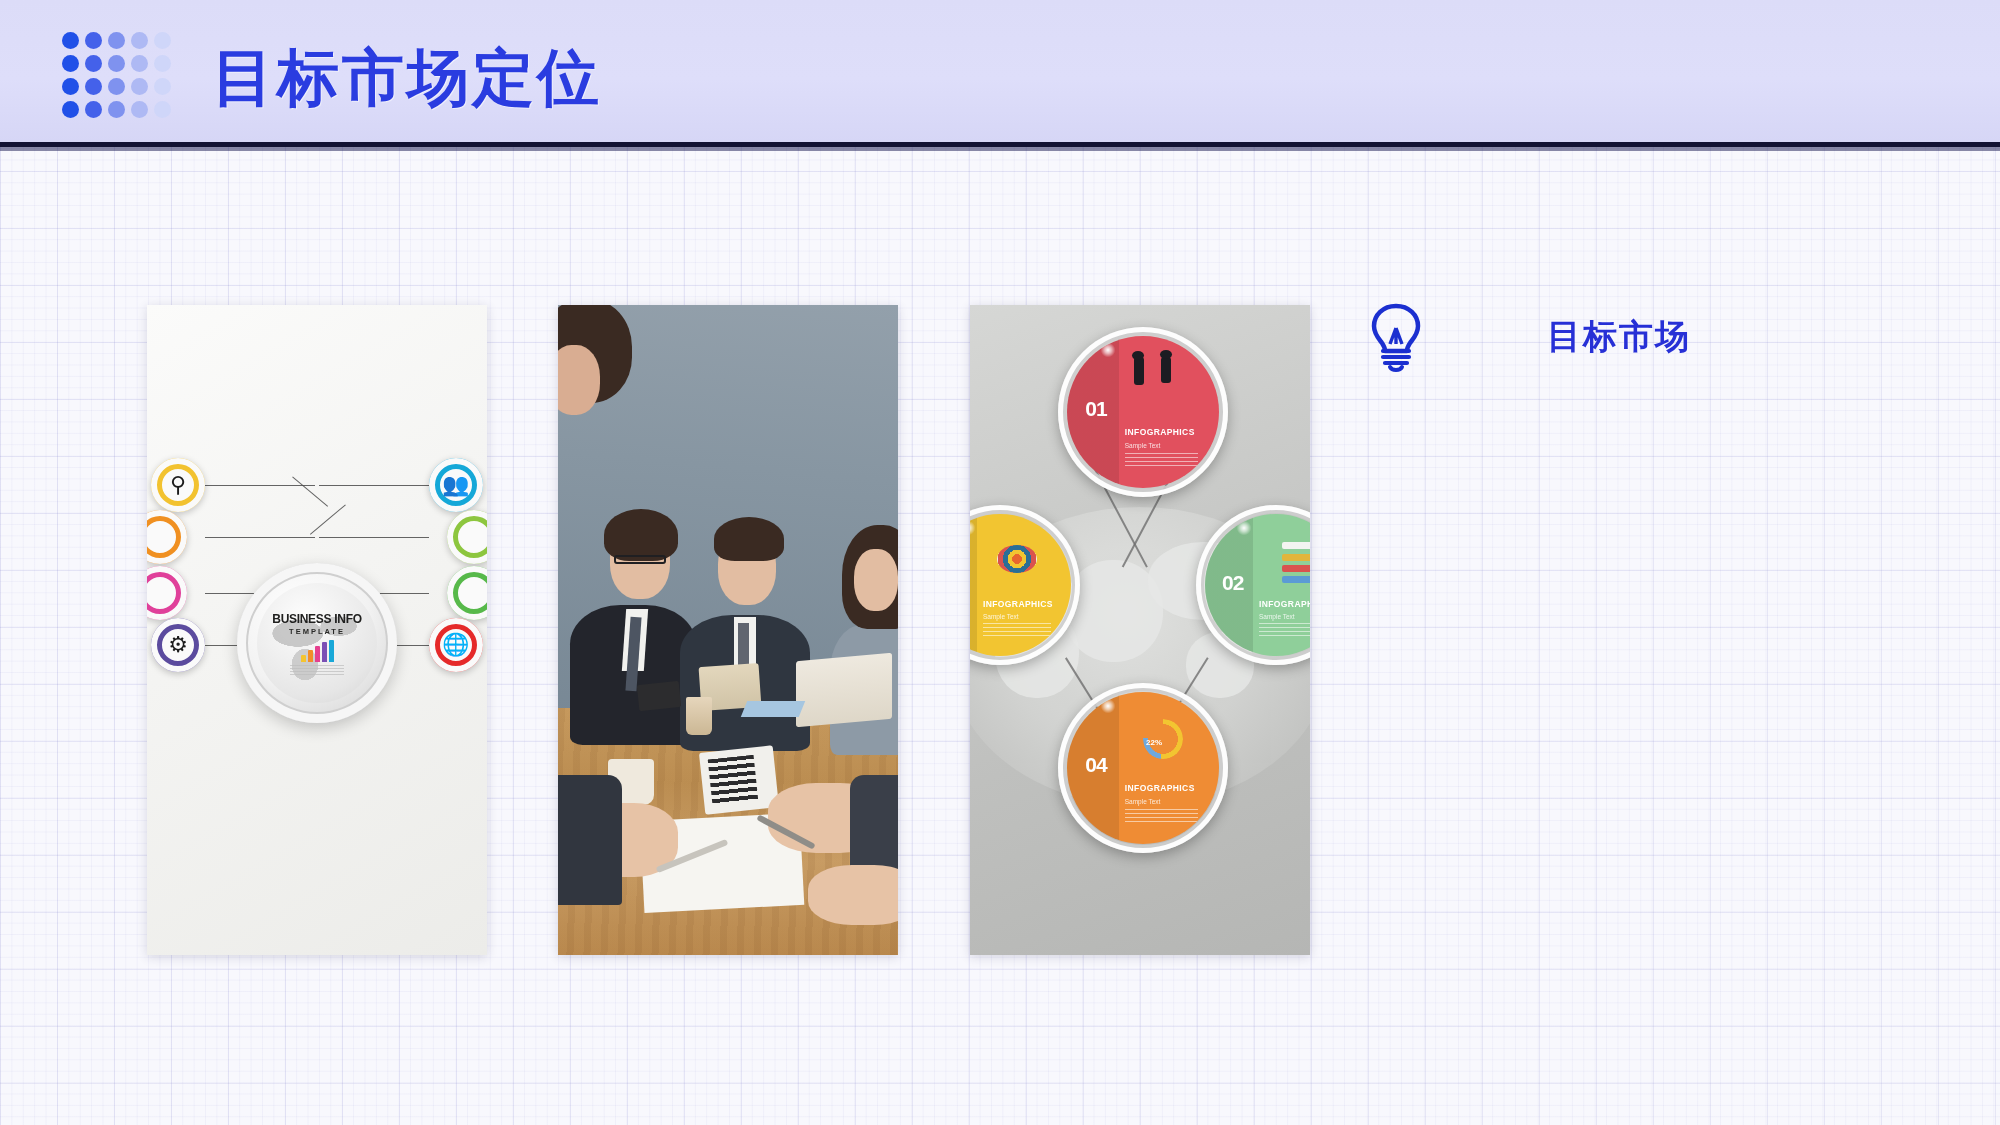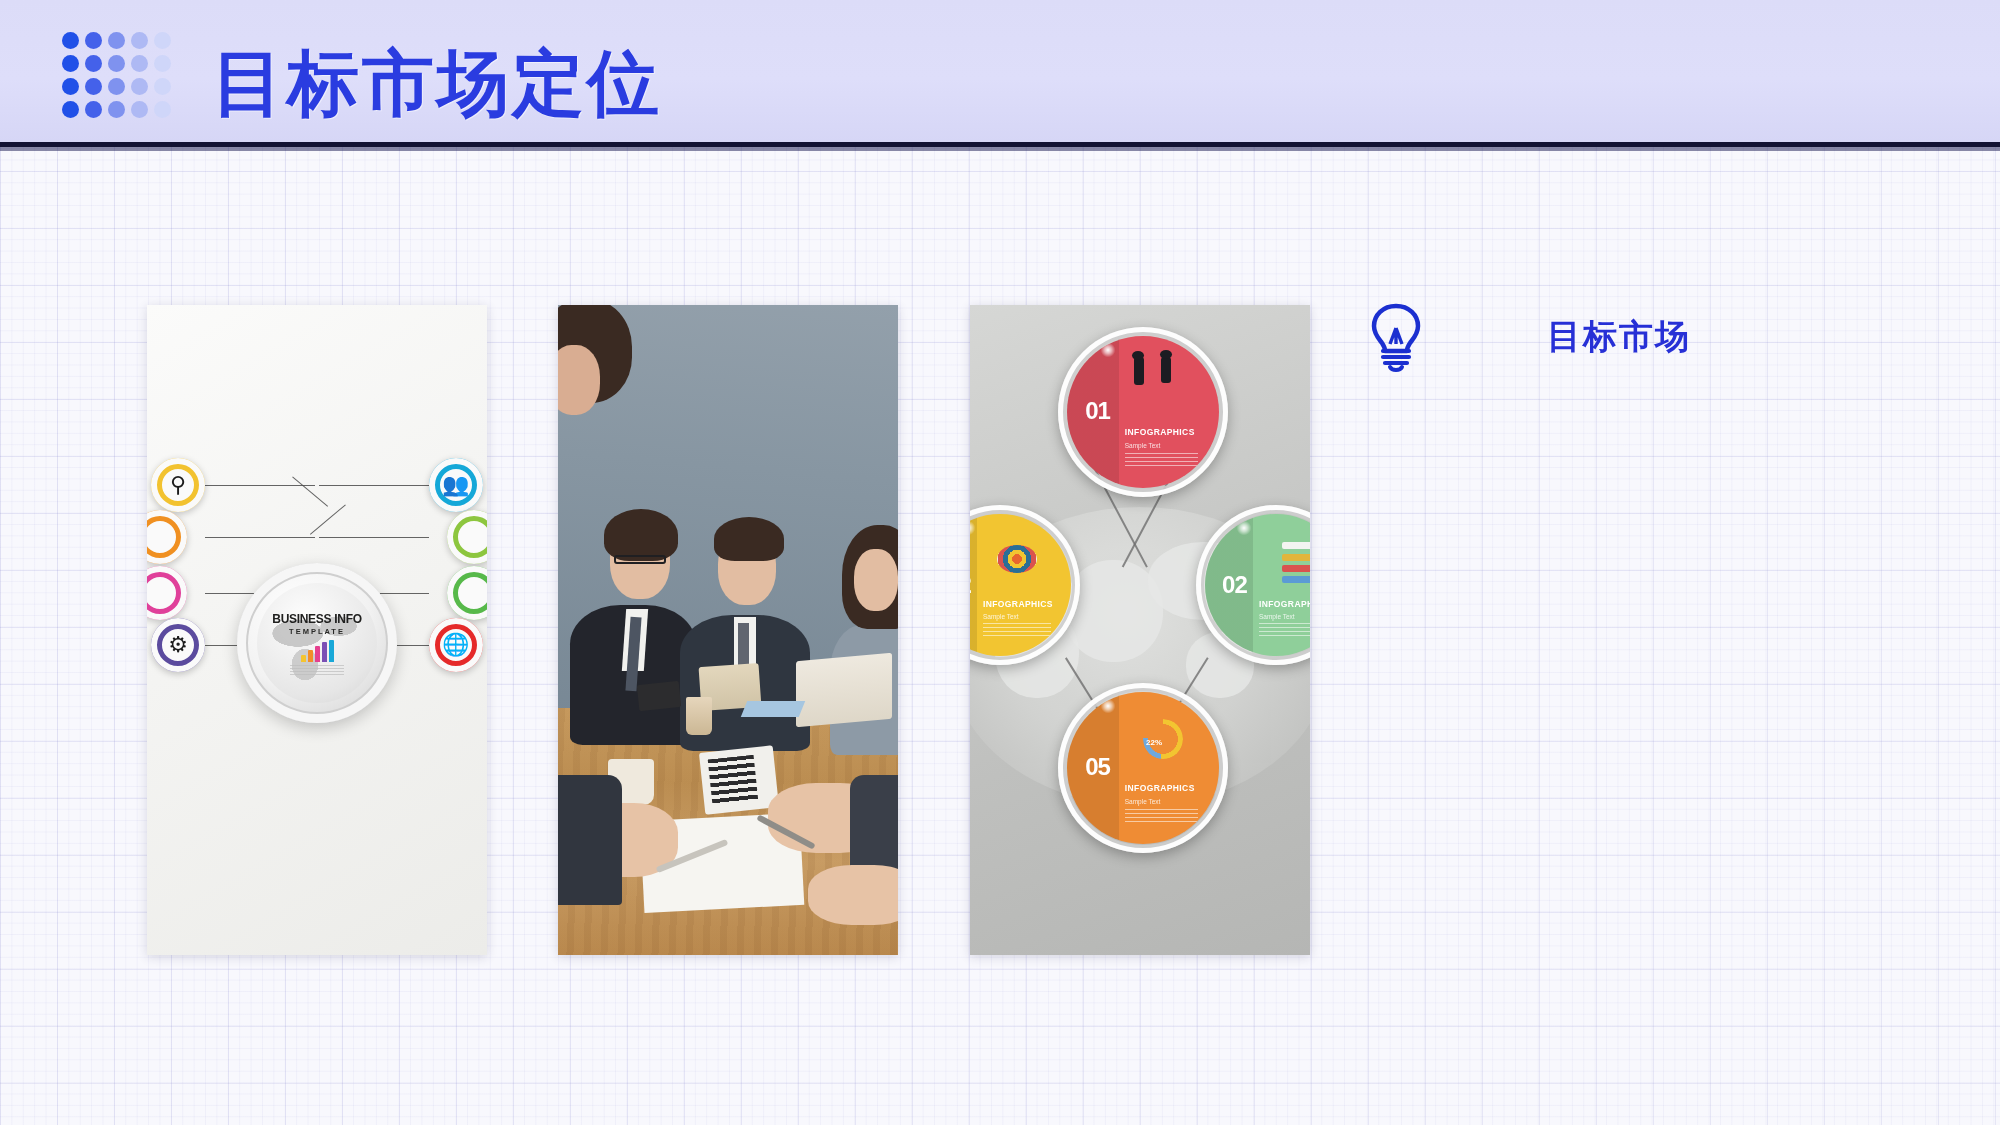--- a/index.html
+++ b/index.html
@@ -36,21 +36,21 @@
   .dotgrid {
     position:absolute; left:62px; top:32px;
     display:grid; grid-template-columns:repeat(5,21px); grid-template-rows:repeat(4,21px);
     gap:2px;
   }
   .dotgrid i { display:block; width:17px; height:17px; border-radius:50%; }
 
   .header-title {
     position:absolute; left:212px; top:36px;
     font-family:"Liberation Serif", serif;
-    font-size:72px; font-weight:700; letter-spacing:3px;
+    font-size:62px; font-weight:700; letter-spacing:3px;
     color:#2a3ce0;
     text-shadow:1px 1px 0 rgba(255,255,255,.5);
   }
 
   
   .panels { position:absolute; left:0; top:0; width:2000px; height:1125px; }
 
   .panel {
     position:absolute; top:305px; width:340px; height:650px;
     box-shadow:0 2px 10px rgba(40,40,80,.16);
@@ -137,21 +137,21 @@
   }
   .circ-land{ position:absolute; border-radius:48%; background:#e8e9e7; opacity:.85; }
   .circ-line{ position:absolute; height:1.6px; background:#6e6e6e; opacity:.8; transform-origin:left center;}
   .bubble{
     position:absolute; border-radius:50%;
     box-shadow:0 4px 13px rgba(0,0,0,.28), inset 0 0 0 5px rgba(255,255,255,.95), inset 0 0 0 8px rgba(205,205,205,.9);
     overflow:hidden;
     display:flex; align-items:center;
   }
   .bubble .b-in{ position:absolute; inset:9px; border-radius:50%; overflow:hidden; }
-  .b-num{ position:absolute; left:12%; top:40%; font-size:24px; font-weight:800; color:#fff;
+  .b-num{ position:absolute; left:12%; top:40%; font-size:21px; font-weight:800; color:#fff;
           letter-spacing:-1px; font-family:"Liberation Sans", sans-serif; }
   .b-tag{ position:absolute; left:38%; top:60%; font-size:8.5px; font-weight:800; color:#fff; letter-spacing:.4px;}
   .b-sub{ position:absolute; left:38%; top:70%; font-size:6.5px; color:rgba(255,255,255,.82);}
   .b-lines{ position:absolute; left:38%; top:77%; width:48%; height:13px;
             background:repeating-linear-gradient(180deg, rgba(255,255,255,.55) 0 1px, transparent 1px 4px);}
   .b-shine{ position:absolute; left:22%; top:4%; width:16px; height:16px;
             background:radial-gradient(circle,#fff 0%,rgba(255,255,255,.6) 30%,transparent 65%);}
 
   
   .textcol { position:absolute; left:1365px; top:300px; width:470px; }
@@ -356,21 +356,21 @@
         </div>
 
         <div class="bubble" id="b05" style="left:88px; top:378px; width:170px; height:170px;">
           <div class="b-in" style="background: linear-gradient(90deg, rgba(0, 0, 0, 0.1) 0px, rgba(0, 0, 0, 0.1) 34%, transparent 34%), rgb(239, 140, 52);">
             <div class="b-shine"></div>
             <div style="position:absolute;left:50%;top:18%;width:40px;height:40px;border-radius:50%;
                         background:conic-gradient(#f2c531 0 52%, #6fa8dc 52% 76%, transparent 76% 100%);
                         -webkit-mask:radial-gradient(circle, transparent 52%, #000 53%);
                         mask:radial-gradient(circle, transparent 52%, #000 53%);"></div>
             <span style="position:absolute;left:52%;top:30%;font-size:8px;font-weight:800;color:#fff;">22%</span>
-            <span class="b-num">05</span>
+            <span class="b-num">04</span>
             <span class="b-tag">INFOGRAPHICS</span>
             <span class="b-sub">Sample Text</span>
             <div class="b-lines"></div>
           </div>
         </div>
       </div>
     </div>
   </div>
 
   <div class="textcol">

